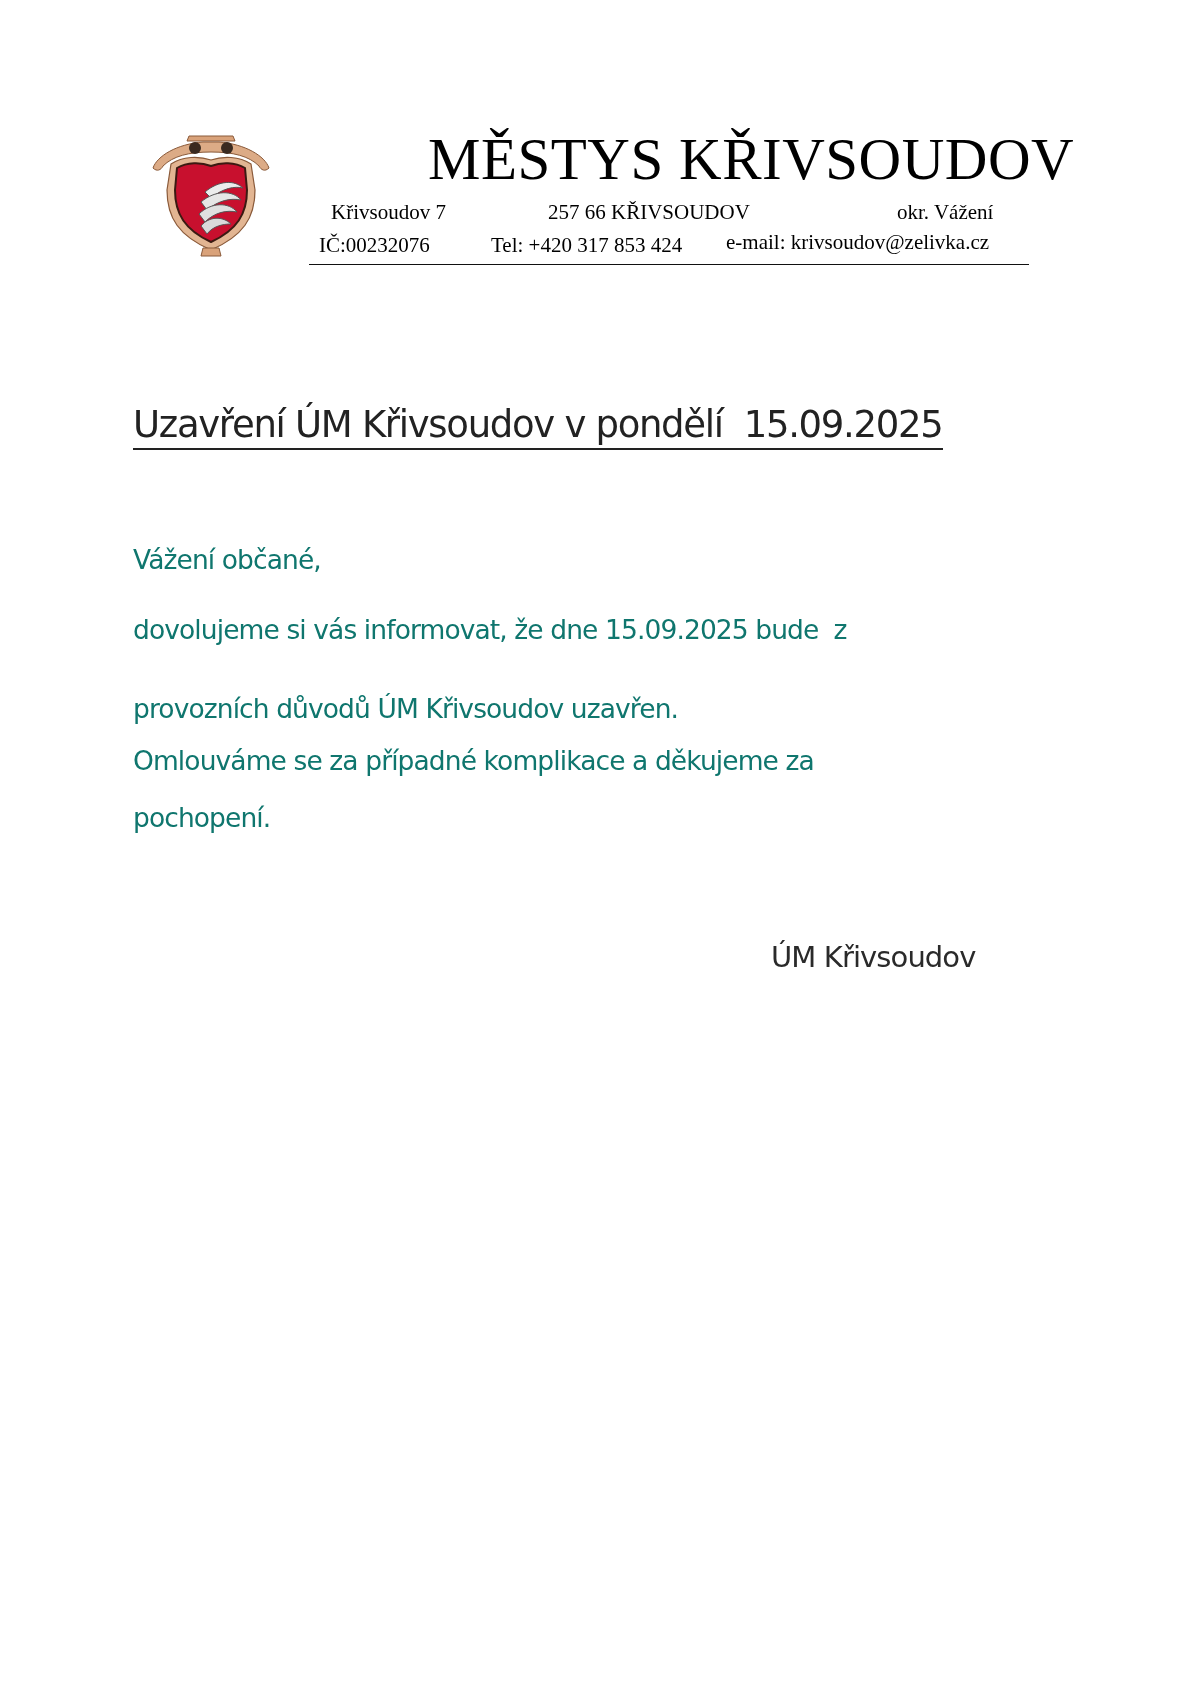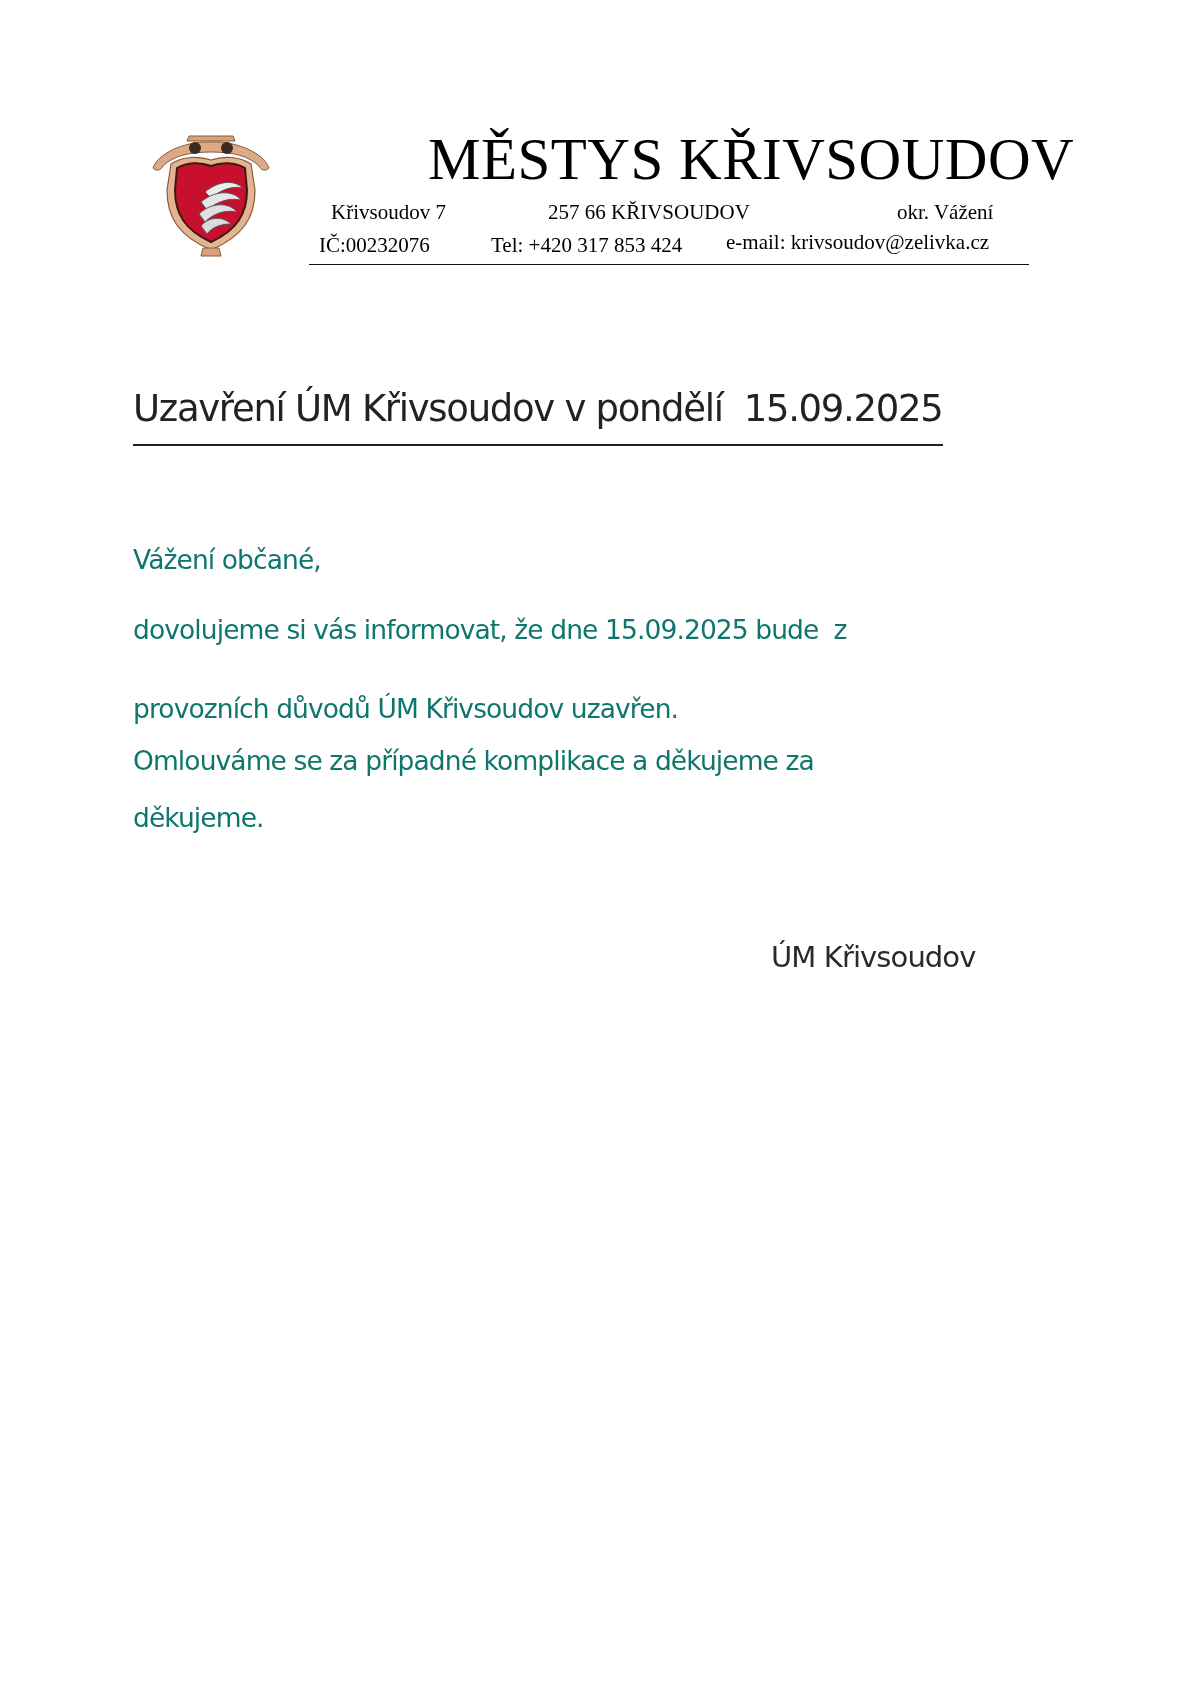--- a/index.html
+++ b/index.html
@@ -45,29 +45,29 @@
       position: absolute;
       left: 309px;
       top: 264px;
       width: 720px;
       height: 0;
       border-top: 1.5px solid #111;
     }
     .notice-heading {
       position: absolute;
       left: 133px;
-      top: 386px;
+      top: 402px;
       font-family: "DejaVu Sans", "Liberation Sans", sans-serif;
       font-size: 37px;
       letter-spacing: -1.3px;
       color: #222;
       white-space: pre;
       line-height: 46px;
       border-bottom: 2.5px solid #222;
-      padding-bottom: 12px;
+      padding-bottom: 0px;
     }
     .body-text {
       position: absolute;
       left: 133px;
       font-family: "DejaVu Sans", "Liberation Sans", sans-serif;
       font-size: 26.5px;
       letter-spacing: -0.9px;
       color: #0f766e;
       white-space: pre;
       line-height: 44px;
@@ -121,15 +121,15 @@
 <div class="header-rule"></div>
 
 <div class="notice-heading">Uzavření ÚM Křivsoudov v pondělí  15.09.2025</div>
 
 <div class="body-text" style="top:538px;">Vážení občané,</div>
 
 <div class="body-text" style="top:608px;">dovolujeme si vás informovat, že dne 15.09.2025 bude  z</div>
 <div class="body-text" style="top:687px;">provozních důvodů ÚM Křivsoudov uzavřen.</div>
 
 <div class="body-text" style="top:739px;">Omlouváme se za případné komplikace a děkujeme za</div>
-<div class="body-text" style="top:796px;">děkujeme.</div>
+<div class="body-text" style="top:796px;">pochopení.</div>
 
 <div class="signature">ÚM Křivsoudov</div>
 
 </body></html>

